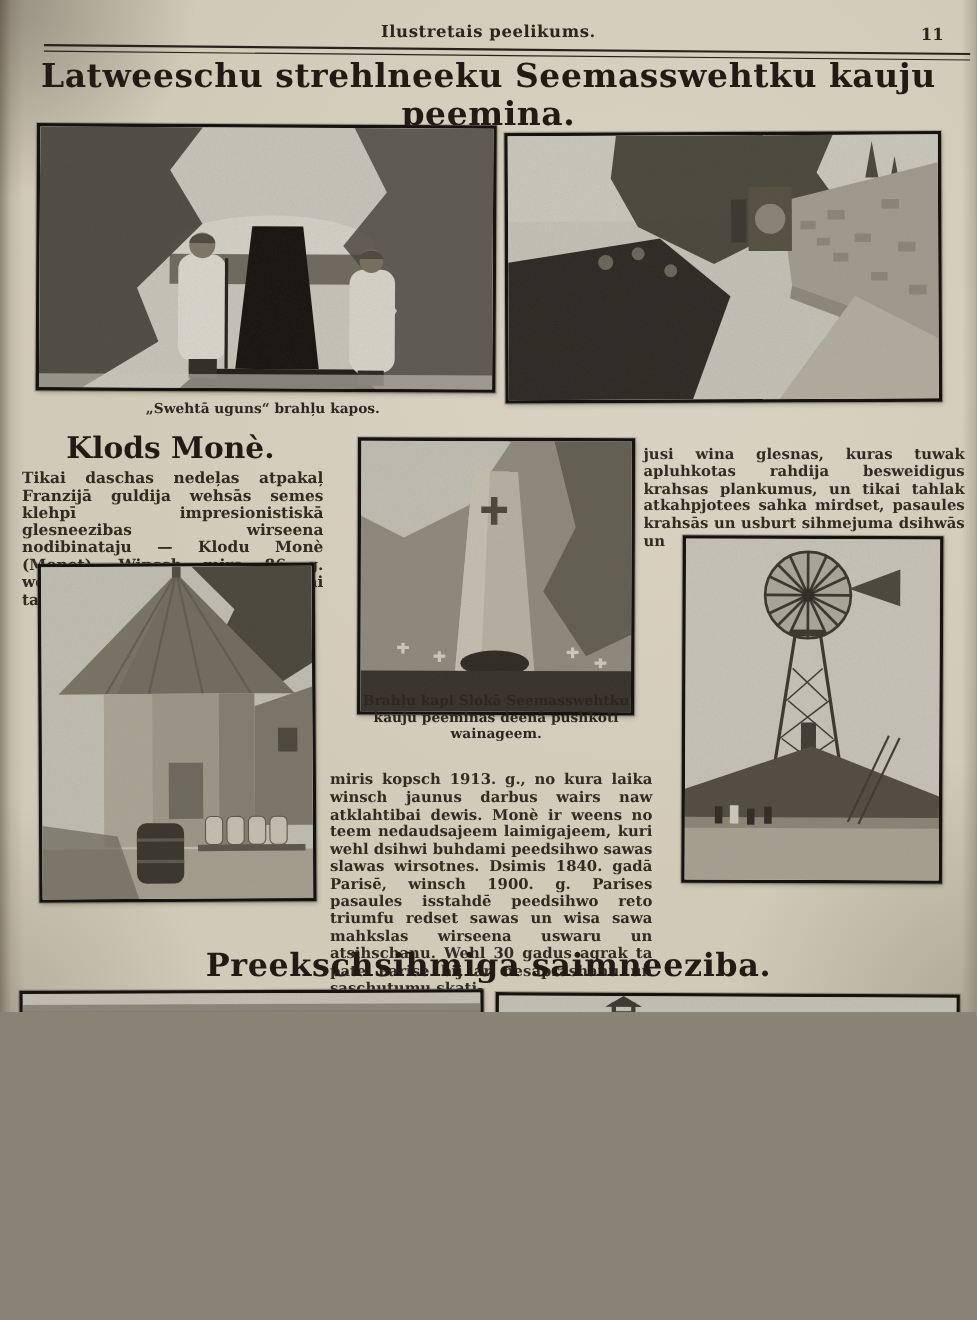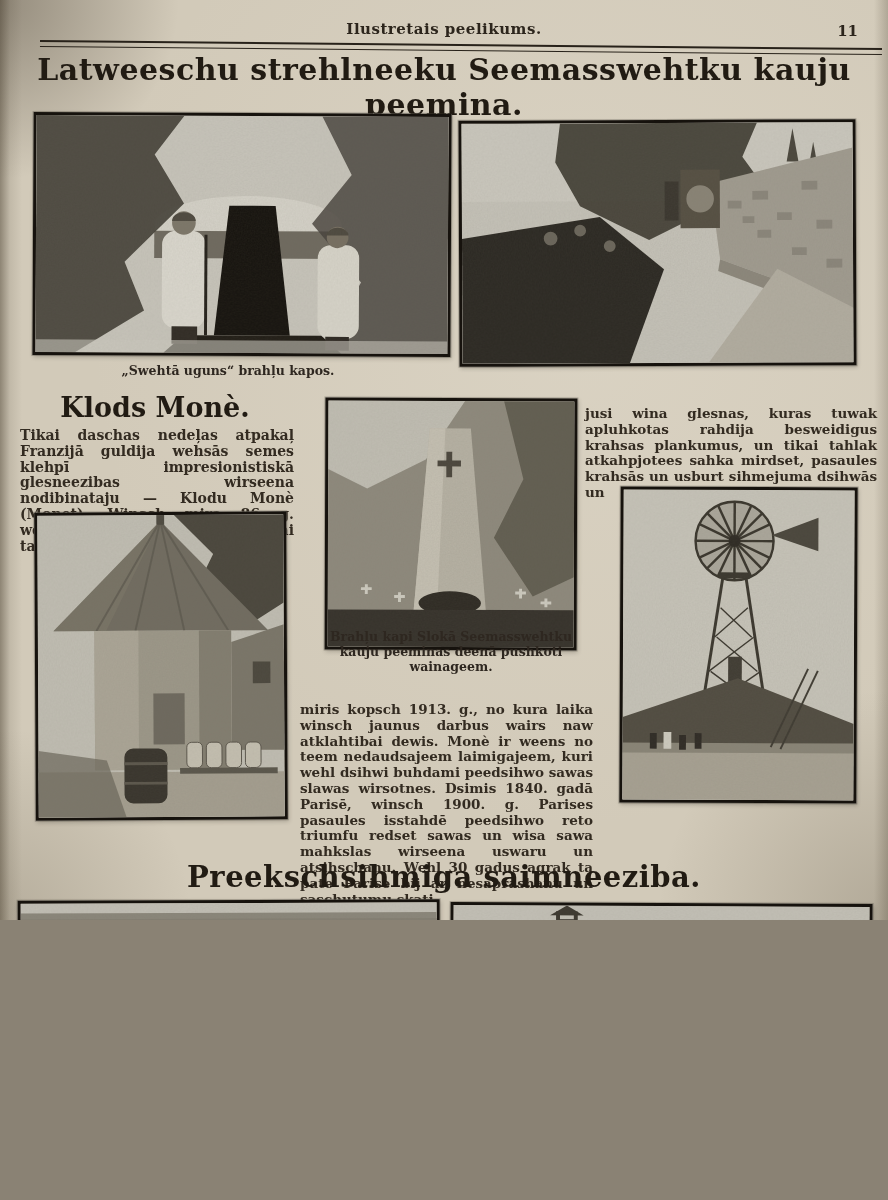--- a/index.html
+++ b/index.html
@@ -67,21 +67,21 @@
       <rect x="171" y="122" width="3" height="103" fill="#24201a"></rect>
       <rect x="138" y="216" width="26" height="18" fill="#302b24"></rect>
       <rect x="286" y="132" width="42" height="96" rx="13" fill="#d9d6cb"></rect>
       <circle cx="306" cy="124" r="11" fill="#776f61"></circle>
       <path d="M295 122 a11 8 0 0 1 22 0 Z" fill="#4e493f"></path>
       <rect x="294" y="226" width="24" height="14" fill="#2c2721"></rect>
       <rect y="230" width="418" height="13" fill="#cdcabf" opacity=".6"></rect>
       <rect width="418" height="243" filter="url(#grain)" opacity=".5"></rect>
     </svg>
   </figure>
-  <figcaption class="abs caption" style="left:22px;top:364px;width:412px;">„Swehtā uguns“ brahļu kapos.</figcaption>
+  <figcaption class="abs caption" style="left:33px;top:364px;width:412px;">„Swehtā uguns“ brahļu kapos.</figcaption>
 
   <figure class="abs photo" style="left:459px;top:120px;width:391px;height:240px;margin:0;transform:rotate(-.25deg);">
     <svg viewBox="0 0 397 246" preserveAspectRatio="none">
       <rect width="397" height="246" fill="#c6c3b9"></rect>
       <rect width="397" height="80" fill="#ccc9bf"></rect>
       <path d="M100 0 H300 L285 35 L310 70 L240 95 L190 120 L120 85 L95 40 Z" fill="#3c382f" opacity=".9"></path>
       <path d="M330 40 L336 6 L342 40 Z" fill="#4a463c"></path>
       <path d="M352 48 L357 20 L362 48 Z" fill="#4a463c"></path>
       <path d="M252 62 L397 26 L397 190 L262 140 Z" fill="#a19c90"></path>
       <g fill="#7b766b" opacity=".55">

